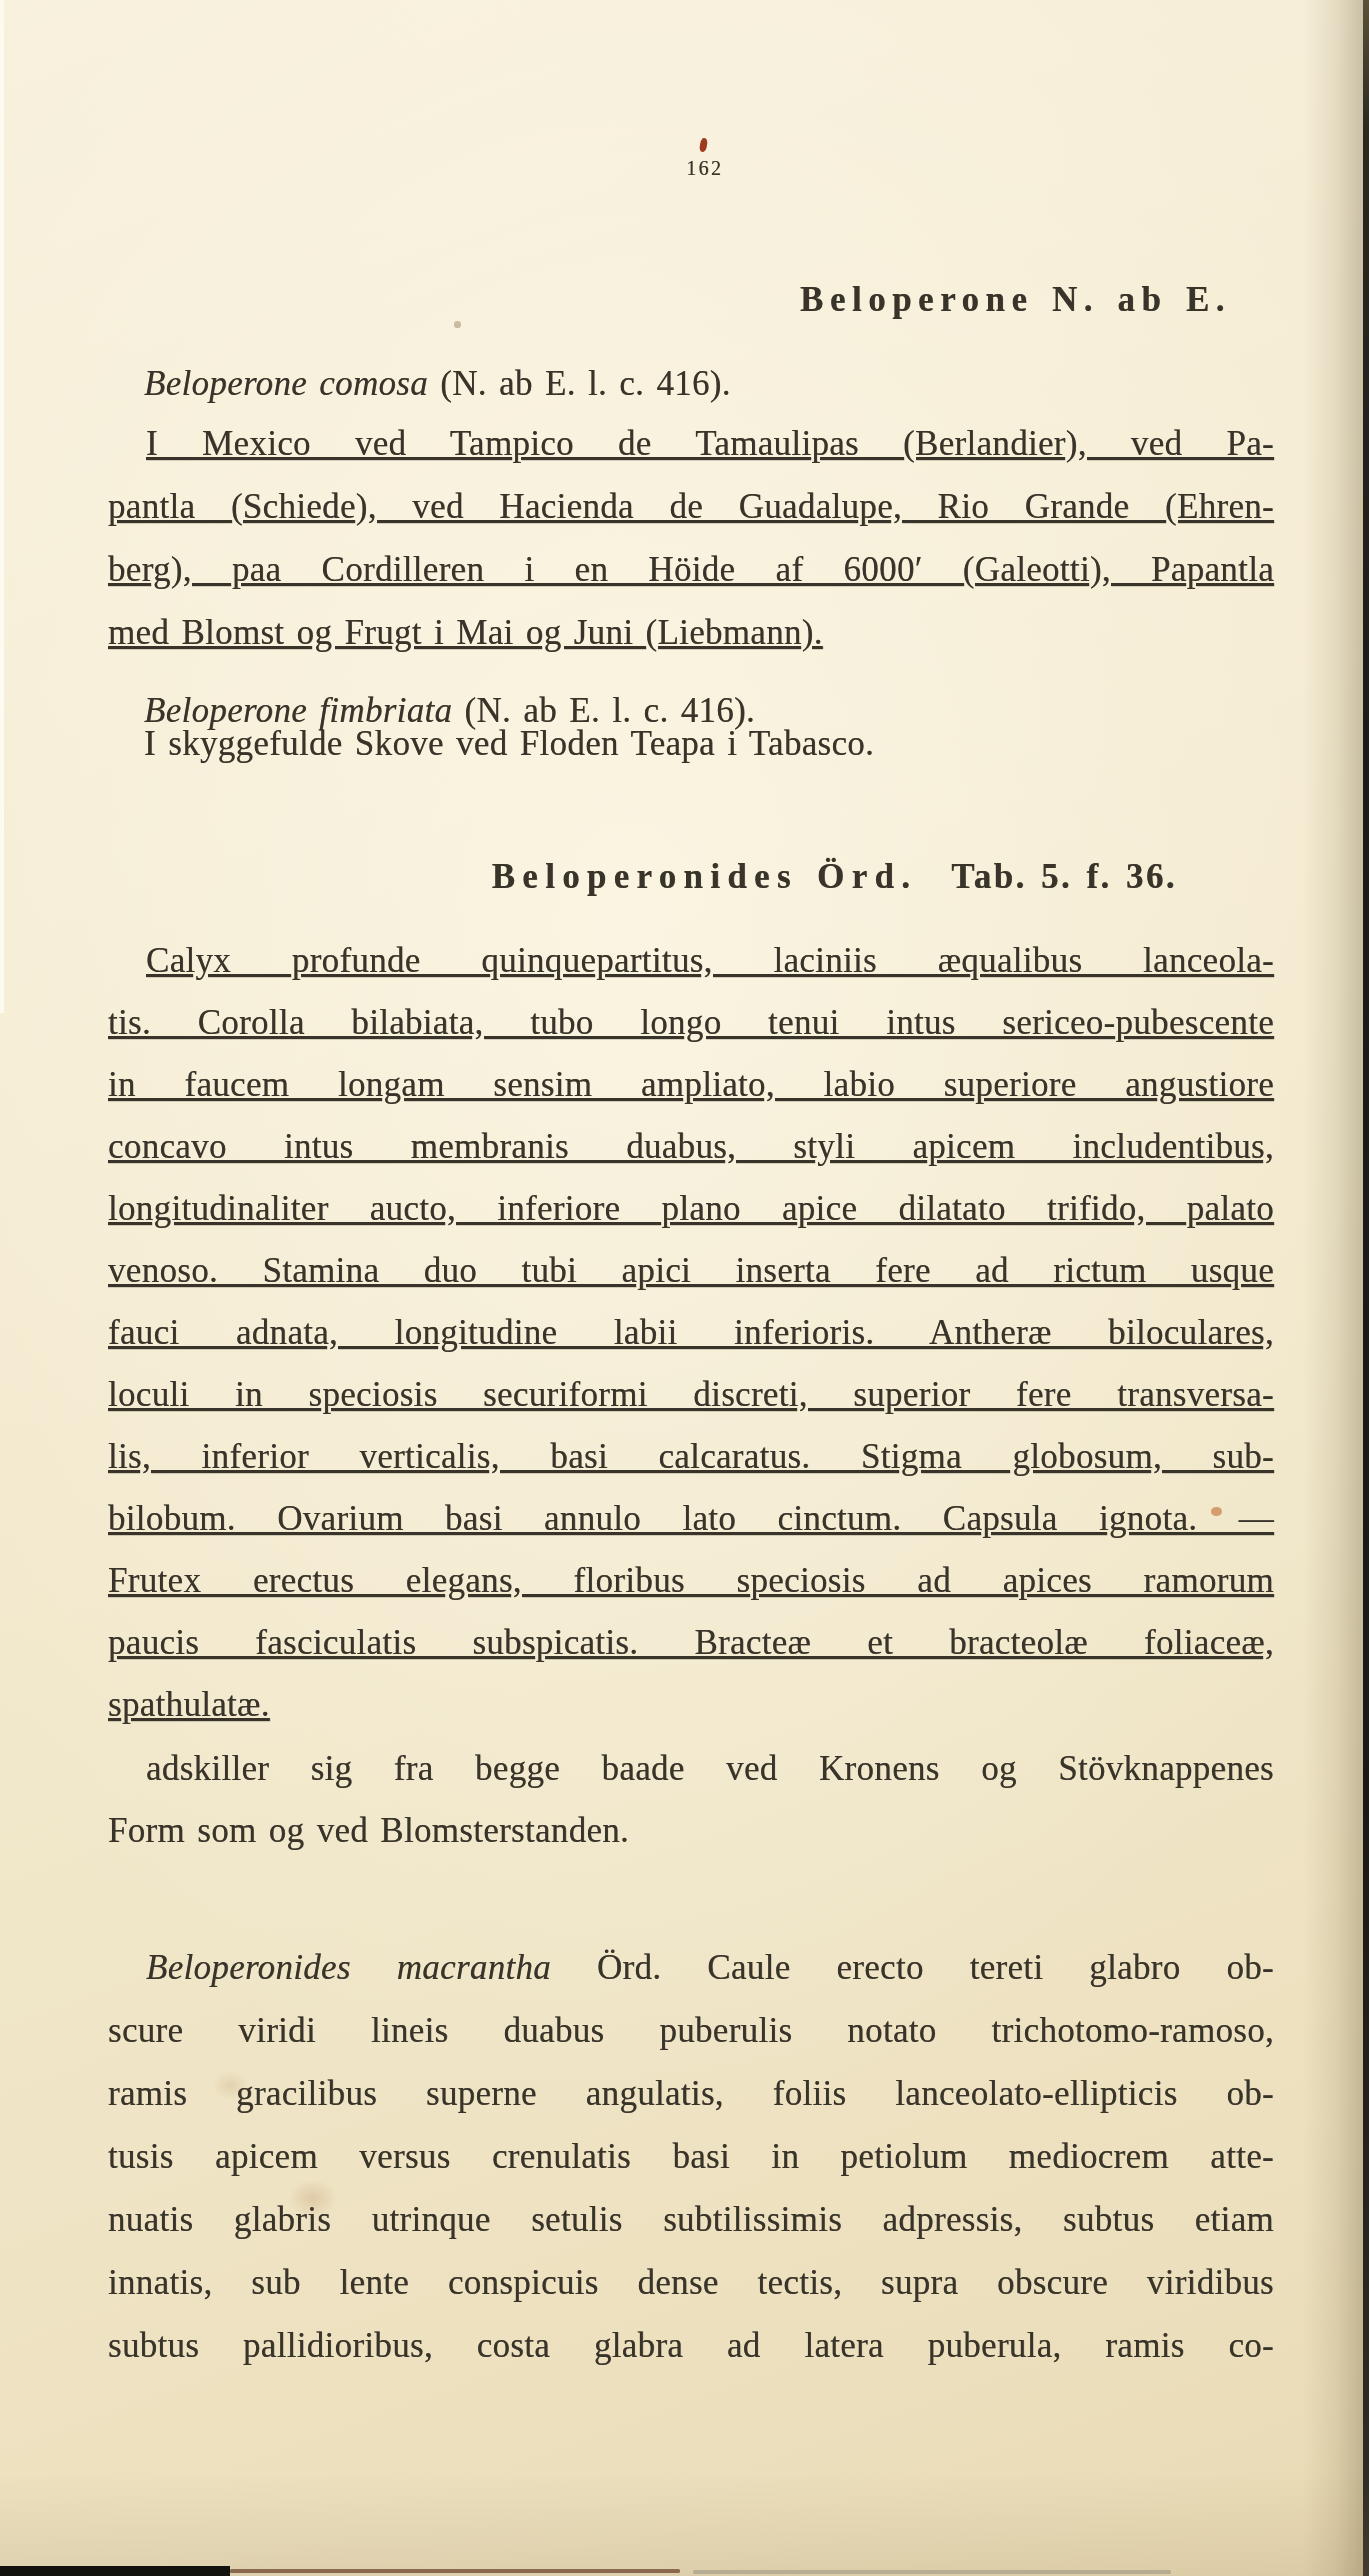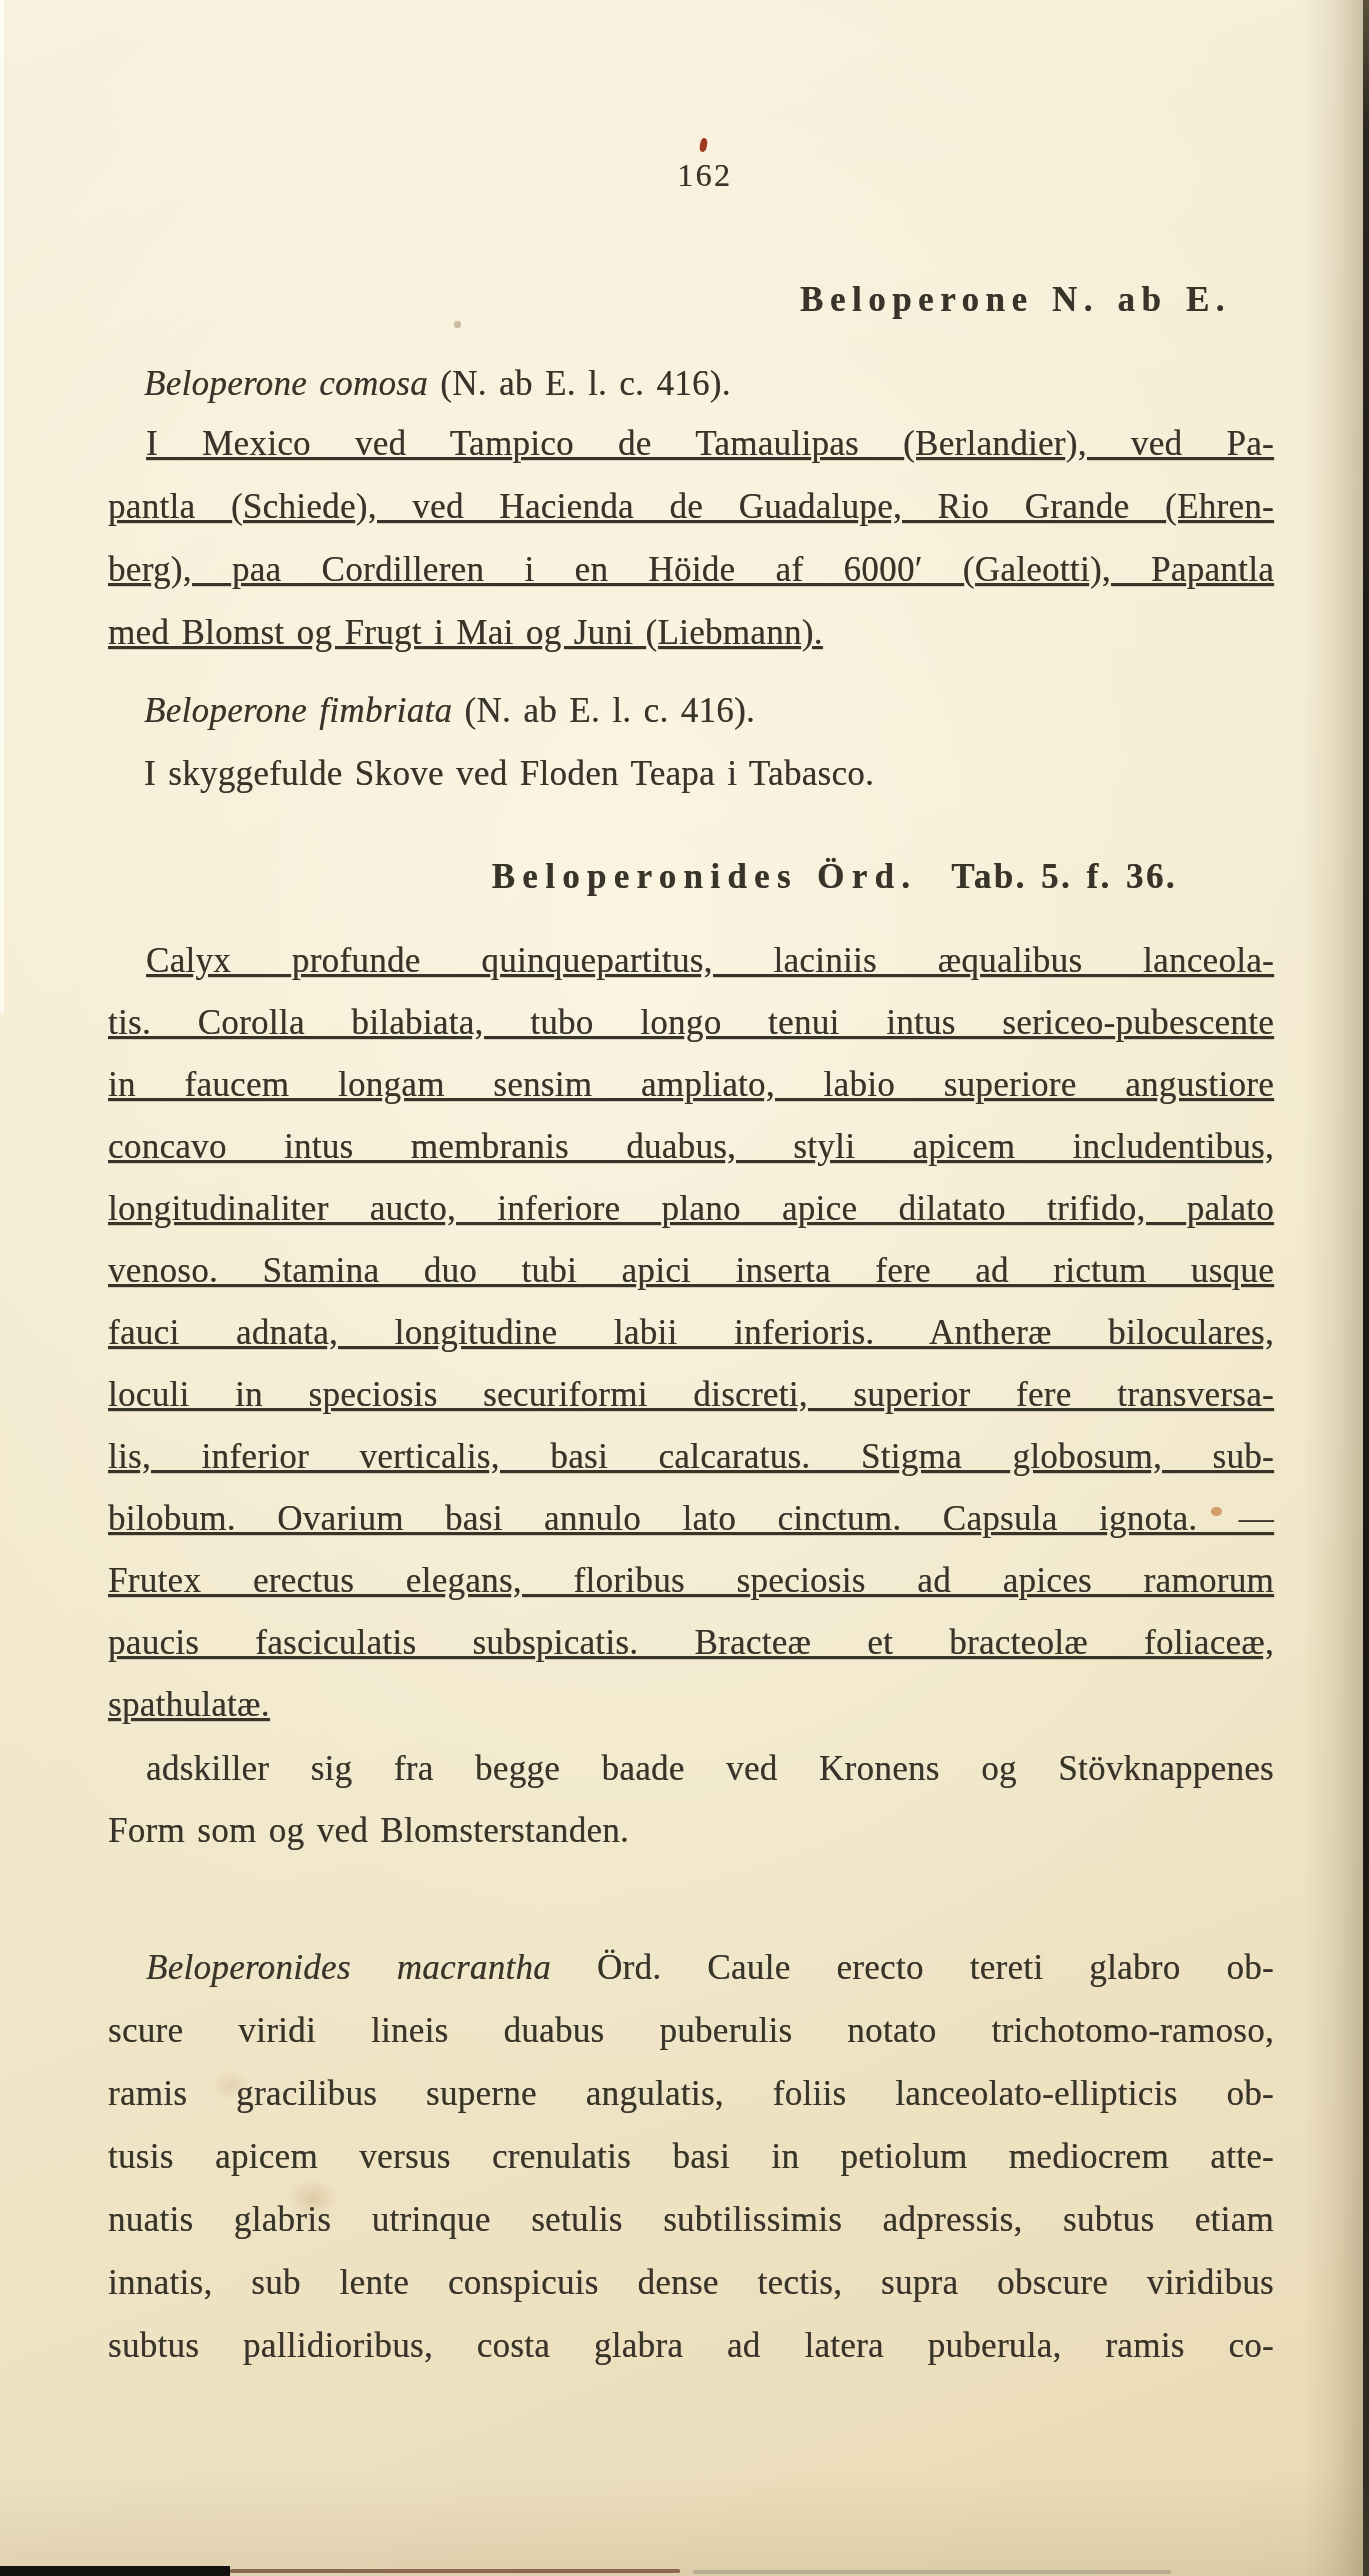--- a/index.html
+++ b/index.html
@@ -19,21 +19,21 @@
   }
   .content {
     position: absolute; left: 108px; top: 0; width: 1166px; height: 100%;
     font-size: 35px;
     letter-spacing: 0.3px;
     word-spacing: 3.2px;
     text-shadow: 0.3px 0.3px 0.6px rgba(57,50,40,0.65);
   }
   .block { position: absolute; left: 0; width: 100%; }
   .pagenum {
-    text-align: center; font-size: 32px; letter-spacing: 2.4px;
+    text-align: center; font-size: 20px; letter-spacing: 2.4px;
     transform: translateX(13.8px);
   }
   .heading {
     text-align: right; font-weight: bold; white-space: nowrap;
   }
   .heading-1 { letter-spacing: 6.5px; transform: translateX(-43px); }
   .heading-2 { transform: translateX(-97px); }
   .heading-2 .spaced { letter-spacing: 7.3px; }
   .heading-2 .plain  { letter-spacing: 2.4px; margin-left: 34px; }
   .sline { height: 62px; line-height: 62px; padding-left: 36px; white-space: nowrap; }
@@ -121,21 +121,21 @@
         <div class="line">pantla (Schiede), ved Hacienda de Guadalupe, Rio Grande (Ehren-</div>
         <div class="line">berg), paa Cordilleren i en Höide af 6000′ (Galeotti), Papantla</div>
         <div class="line">med Blomst og Frugt i Mai og Juni (Liebmann).</div>
       </div>
 
     <div class="block sline" style="top:680px;">
       <span class="italic">Beloperone fimbriata</span>
       <span>(N. ab E. l. c. 416).</span>
     </div>
 
-    <div class="block sline" style="top:743px;">
+    <div class="block sline" style="top:713px;">
       <span>I skyggefulde Skove ved Floden Teapa i Tabasco.</span>
     </div>
 
     <div class="block heading heading-2" style="top:857px;">
       <span class="spaced">Beloperonides Örd.</span><span class="plain">Tab. 5. f. 36.</span>
     </div>
 
     <div class="block para indent-first lh77" style="top:930px;text-decoration:underline;">
         <div class="line">Calyx profunde quinquepartitus, laciniis æqualibus lanceola-</div>
         <div class="line">tis.  Corolla bilabiata, tubo longo tenui intus sericeo-pubescente</div>

